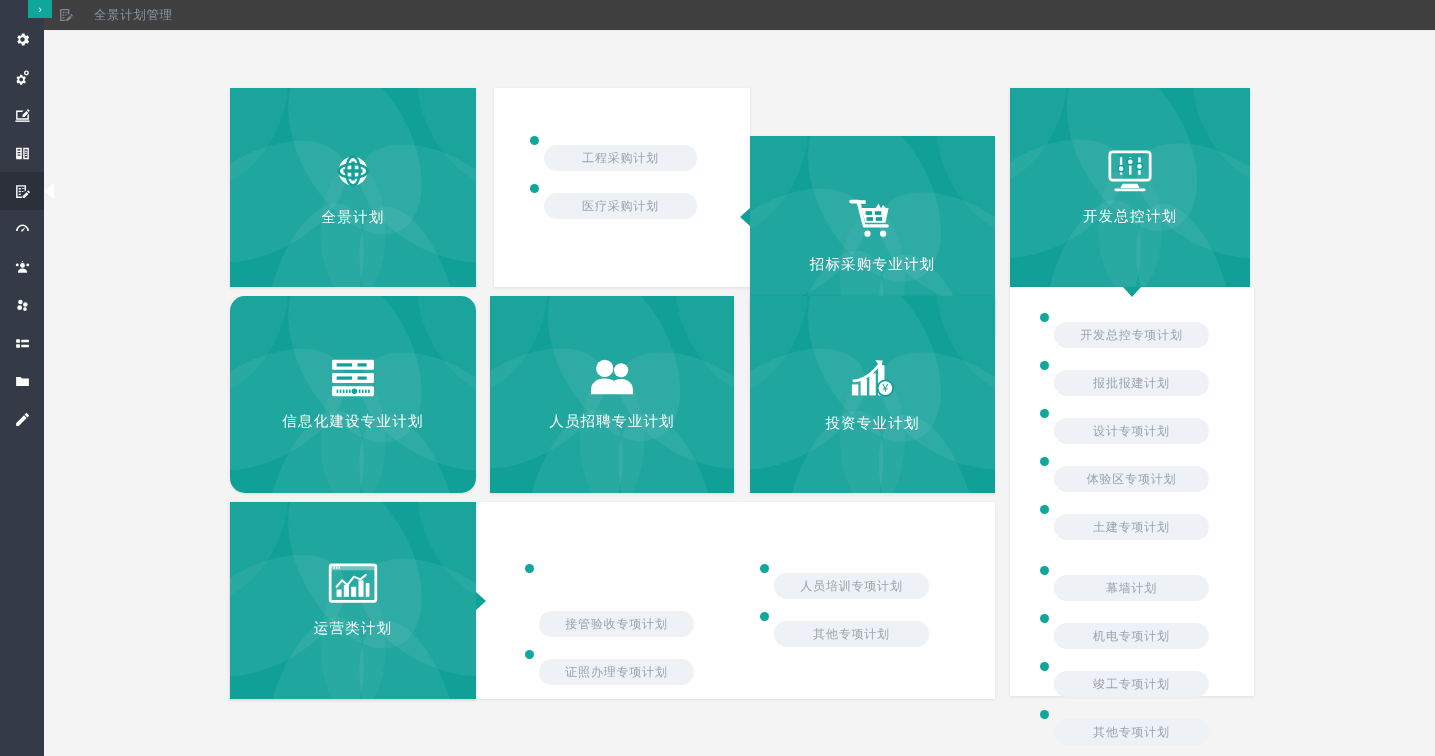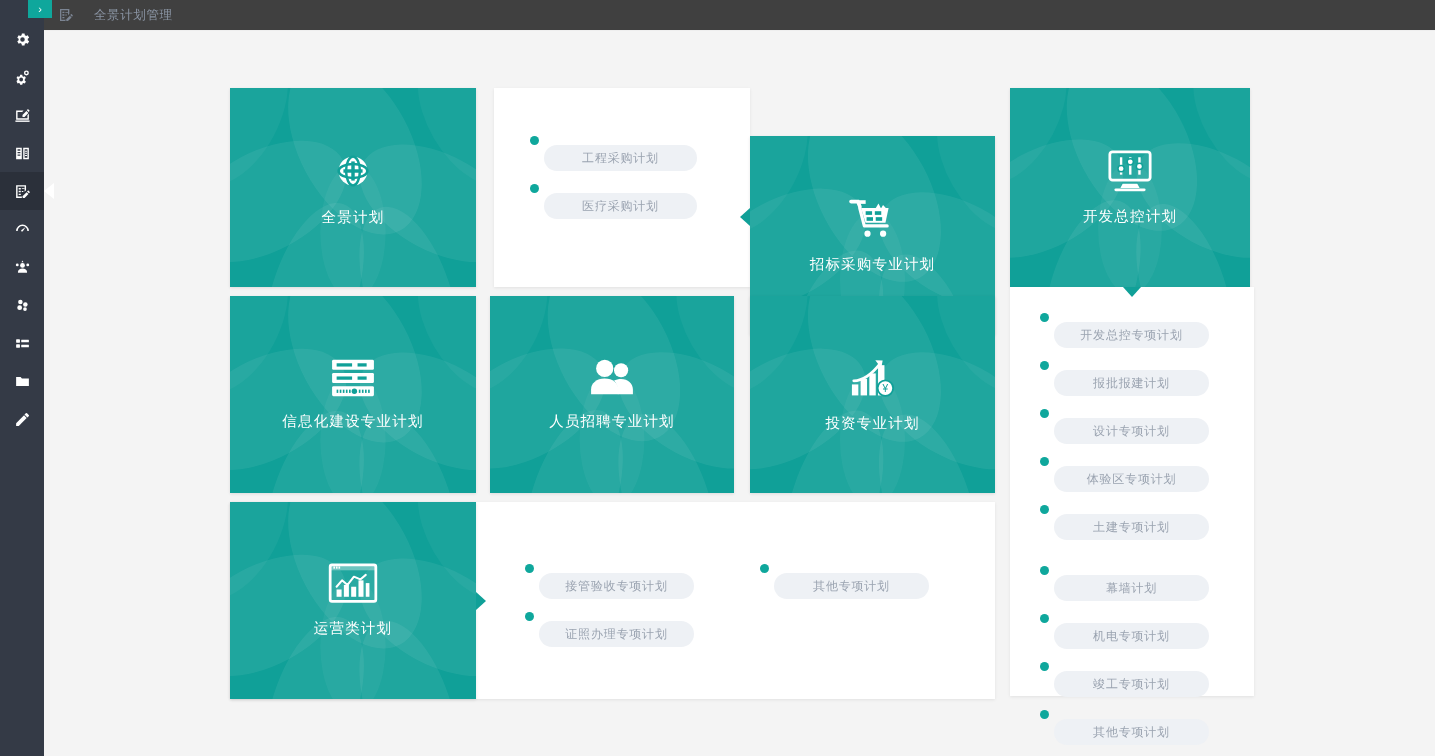--- a/index.html
+++ b/index.html
@@ -417,21 +417,21 @@
               <span class="dot"></span>
               <span class="pill" style="width: 155px;">竣工专项计划</span>
             </div>
             <div class="pill-row" style="margin-bottom: 13px;">
               <span class="dot"></span>
               <span class="pill" style="width: 155px;">其他专项计划</span>
             </div>
           </div>
       </div>
 
-      <div class="tile" style="left:186px; top:265px; width:246px; height:197px;">
+      <div class="tile" style="left:186px; top:265px; width:246px; height:197px;border-radius:15px;">
         <svg class="petals" viewBox="0 0 256 256" preserveAspectRatio="xMidYMid slice">
             <use href="#petal-art"></use>
           </svg>
         <div class="tile-inner">
           <span class="tile-icon">
             <svg width="48" height="40" viewBox="0 0 52 44">
               <rect x="3" y="2" width="46" height="11" rx="1.5" fill="#ffffff"></rect>
               <rect x="3" y="16.5" width="46" height="11" rx="1.5" fill="#ffffff"></rect>
               <rect x="3" y="31" width="46" height="11" rx="1.5" fill="#ffffff"></rect>
               <rect x="8" y="5.8" width="17" height="3.6" fill="#10a098"></rect>
@@ -489,30 +489,34 @@
               <circle cx="38.5" cy="35" r="8.5" fill="#ffffff" stroke="#10a098" stroke-width="2"></circle>
               <text x="38.5" y="39.5" font-size="11" font-family="Liberation Sans, sans-serif" text-anchor="middle" fill="#10a098">¥</text>
             </svg>
           </span>
           <span class="tile-label">投资专业计划</span>
         </div>
       </div>
 
       <div class="panel" style="left:186px; top:471px; width:765px; height:197px;">
         <div style="position:absolute; left:295px; top:62px;">
-          <div class="pill-row" style="margin-bottom:13px;">
+          <div class="pill-row" style="margin-bottom:13px;gap:38px;">
             <span class="dot"></span>
             <span class="pill" style="width:155px;">接管验收专项计划</span>
           </div>
           <div class="pill-row">
             <span class="dot"></span>
             <span class="pill" style="width:155px;">证照办理专项计划</span>
           </div>
         </div>
         <div style="position:absolute; left:530px; top:62px;">
+          <div class="pill-row" style="margin-bottom:13px;">
+            <span class="dot"></span>
+            <span class="pill" style="width:155px;">人员培训专项计划</span>
+          </div>
           <div class="pill-row">
             <span class="dot"></span>
             <span class="pill" style="width:155px;">其他专项计划</span>
           </div>
         </div>
       </div>
 
       <div class="tile" style="left:186px; top:471px; width:246px; height:197px;">
         <svg class="petals" viewBox="0 0 256 256" preserveAspectRatio="xMidYMid slice">
             <use href="#petal-art"></use>

